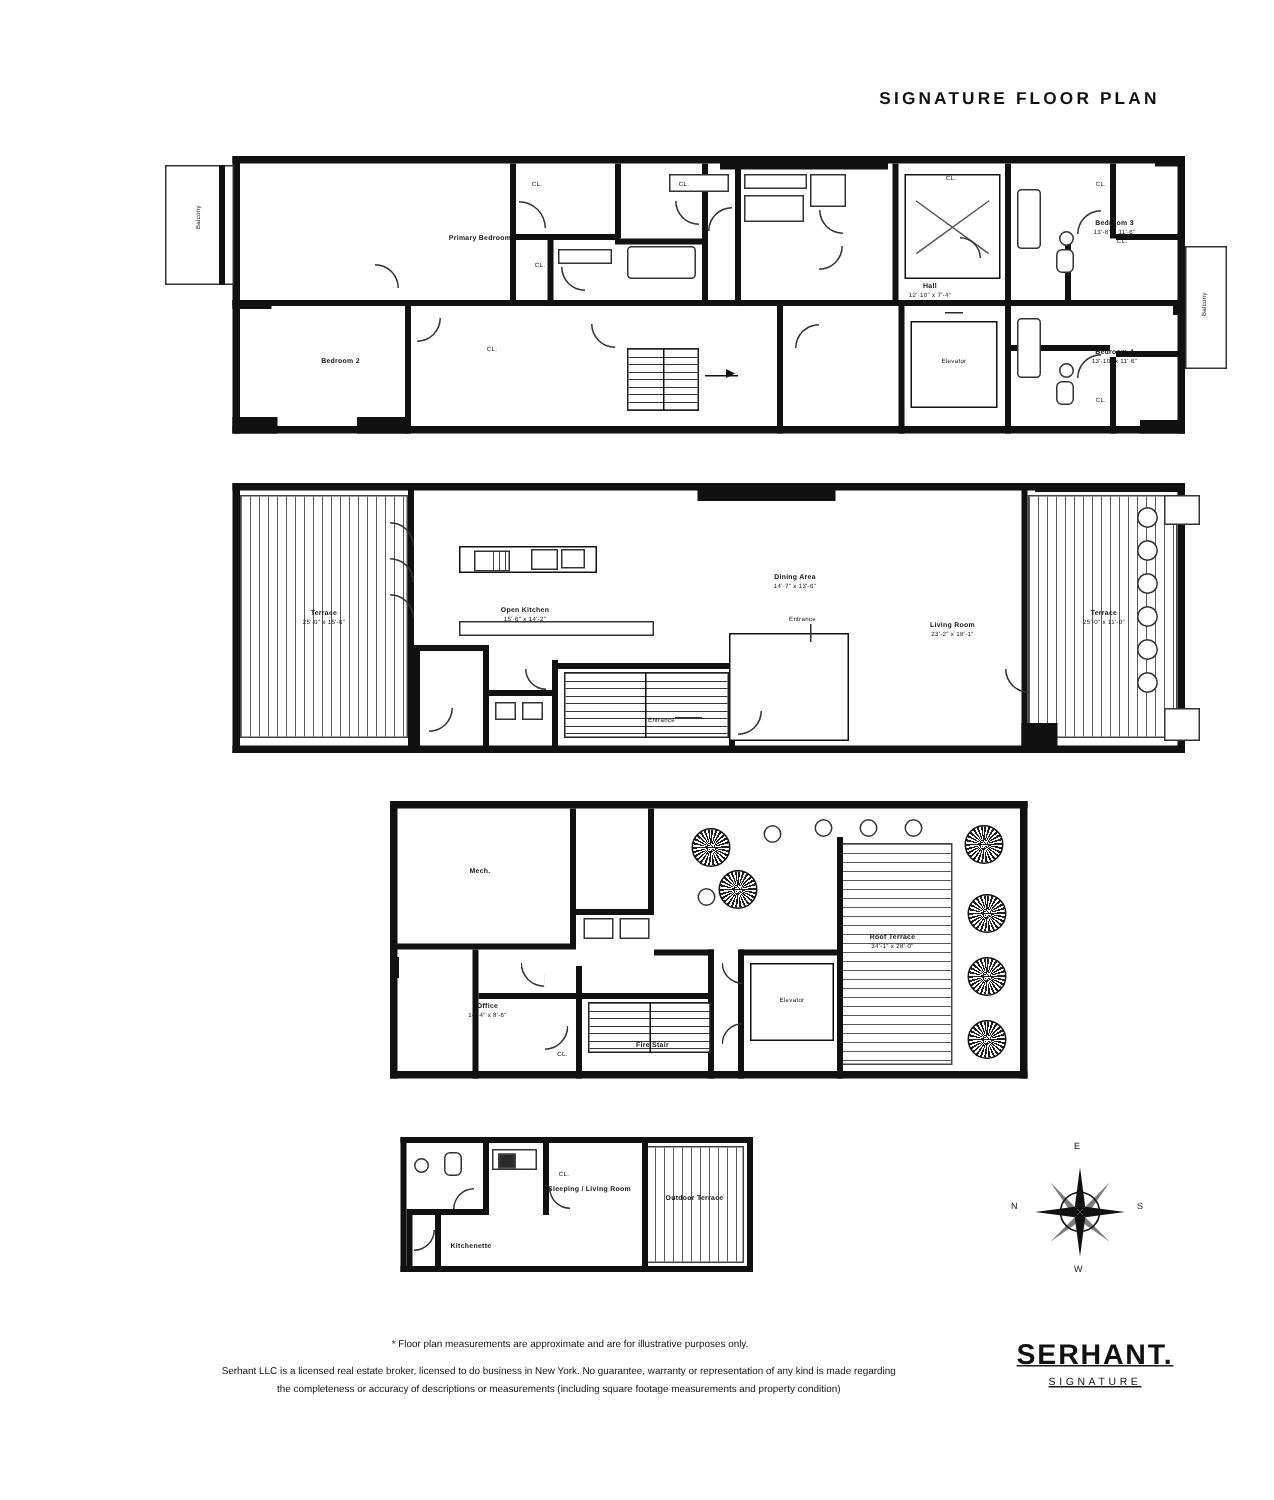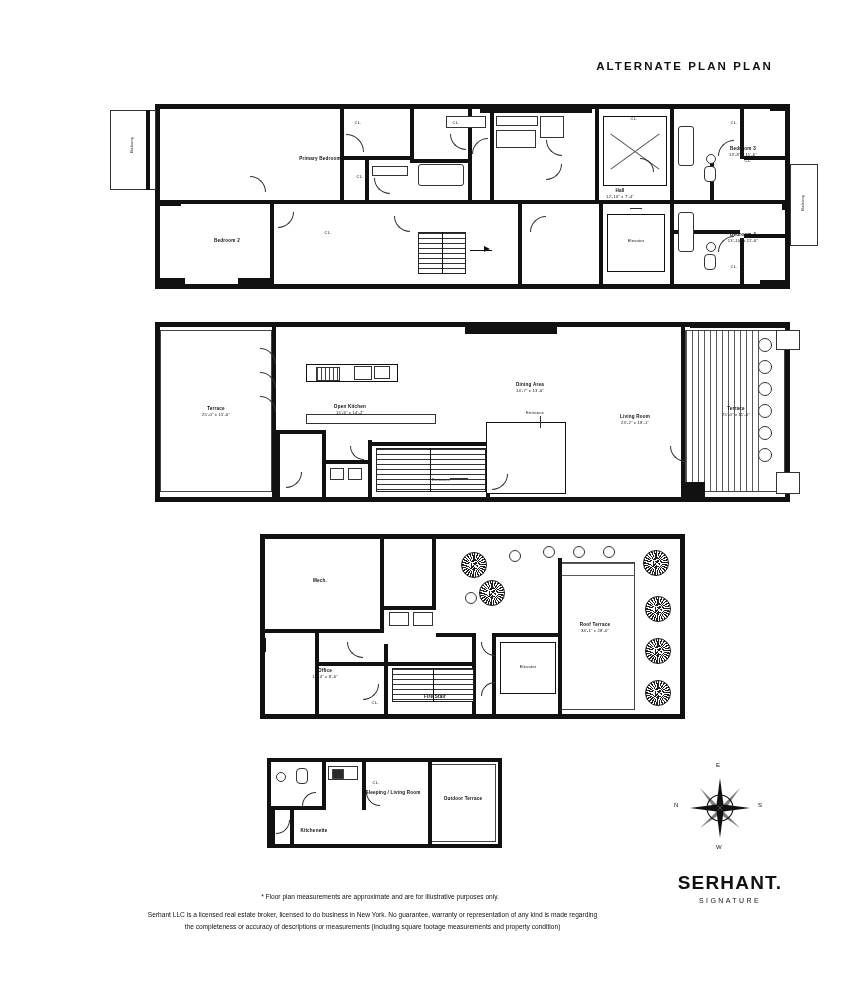--- a/index.html
+++ b/index.html
@@ -144,21 +144,21 @@
     letter-spacing: 2.4px;
     color: #111;
     margin-top: 3px;
   }
 </style>
 </head>
 <body>
 
 <div class="page">
 
-  <div class="plan-title">ALTERNATE PLAN PLAN</div>
+  <div class="plan-title">SIGNATURE FLOOR PLAN</div>
 
   <div class="floor" style="left:110px; top:104px; width:690px; height:185px;">
 
     <div class="wall" style="left:45px; top:0px; width:635px; height:5px;"></div>
     <div class="wall" style="left:45px; top:180px; width:635px; height:5px;"></div>
     <div class="wall" style="left:45px; top:0px; width:5px; height:185px;"></div>
     <div class="wall" style="left:675px; top:0px; width:5px; height:185px;"></div>
 
     <div class="box-outline thinb" style="left:0px; top:6px; width:46px; height:80px;"></div>
     <div class="wall" style="left:36px; top:6px; width:4px; height:80px;"></div>
@@ -506,18 +506,18 @@
     <div class="lbl" style="left:-10px; top:30px;">N</div>
     <div class="lbl" style="left:32px; top:-10px;">E</div>
     <div class="lbl" style="left:74px; top:30px;">S</div>
     <div class="lbl" style="left:32px; top:72px;">W</div>
   </div>
 
   <div class="disclaimer" style="left:120px; top:892px; width:520px;">* Floor plan measurements are approximate and are for illustrative purposes only.</div>
   <div class="disclaimer" style="left:100px; top:910px; width:545px;">Serhant LLC is a licensed real estate broker, licensed to do business in New York. No guarantee, warranty or representation of any kind is made regarding</div>
   <div class="disclaimer" style="left:100px; top:922px; width:545px;">the completeness or accuracy of descriptions or measurements (including square footage measurements and property condition)</div>
 
-  <div class="brand" style="left:640px; top:872px; width:180px;">
+  <div class="brand" style="left:640px; top:893px; width:180px;text-decoration:underline;">
     <div class="name">SERHANT.</div>
     <div class="sub">SIGNATURE</div>
   </div>
 
 </div>
 
 </body></html>

